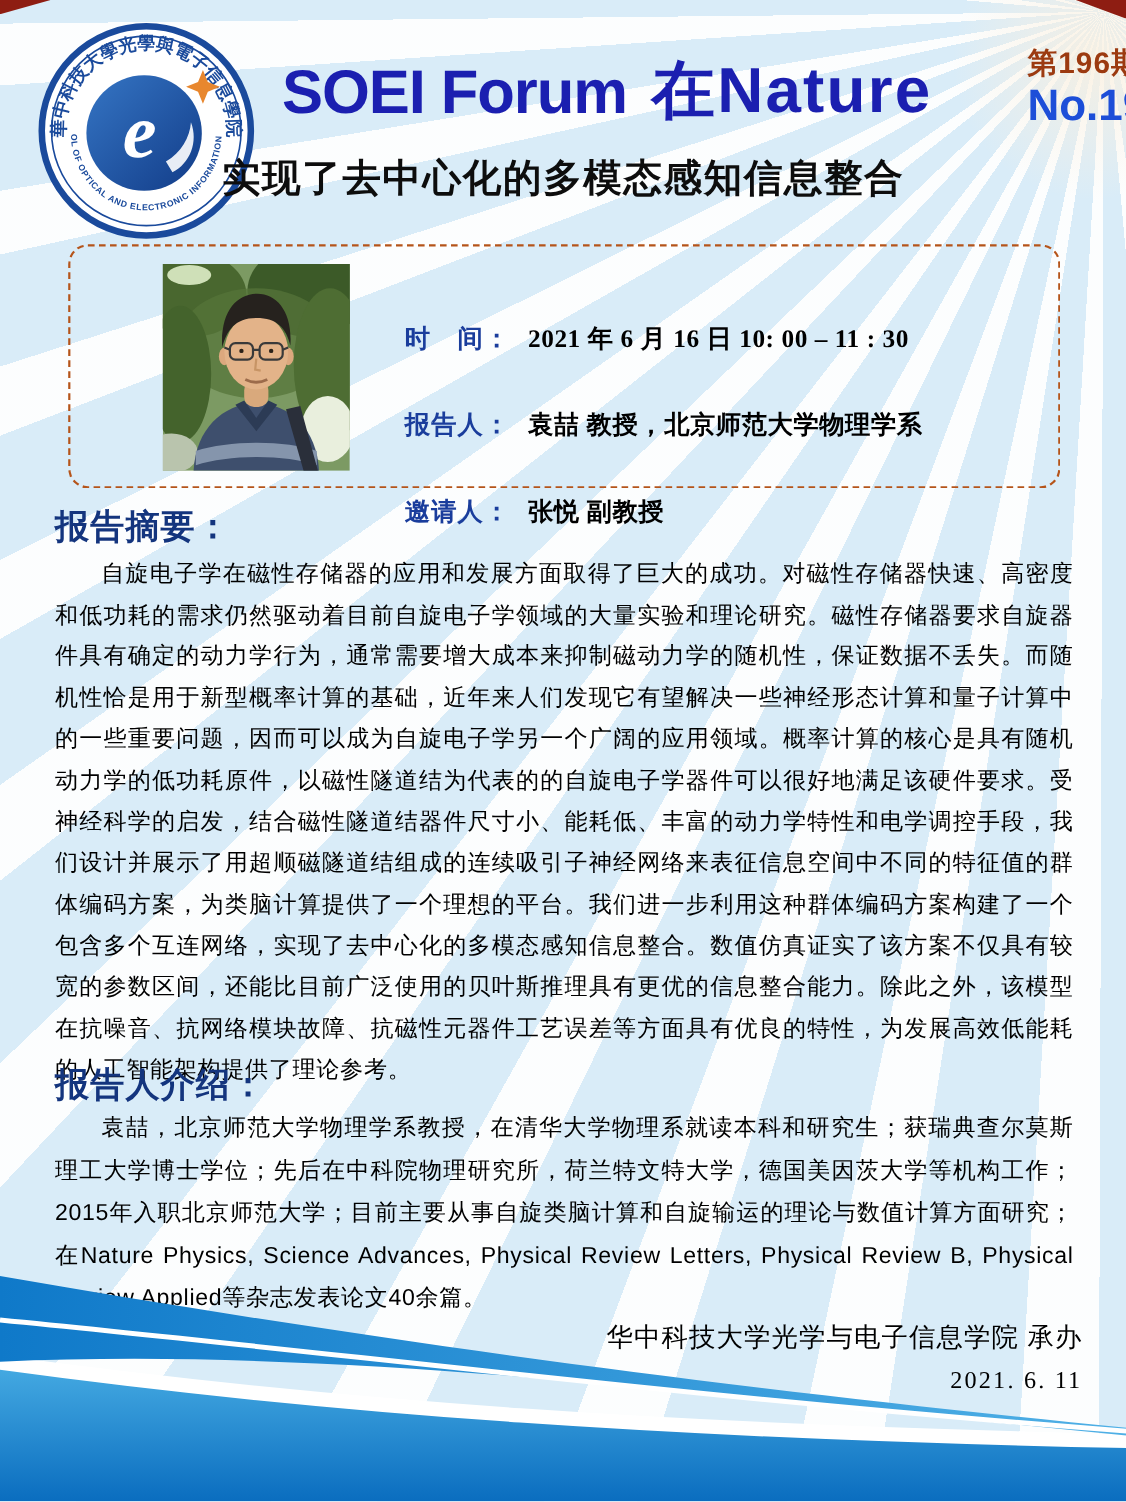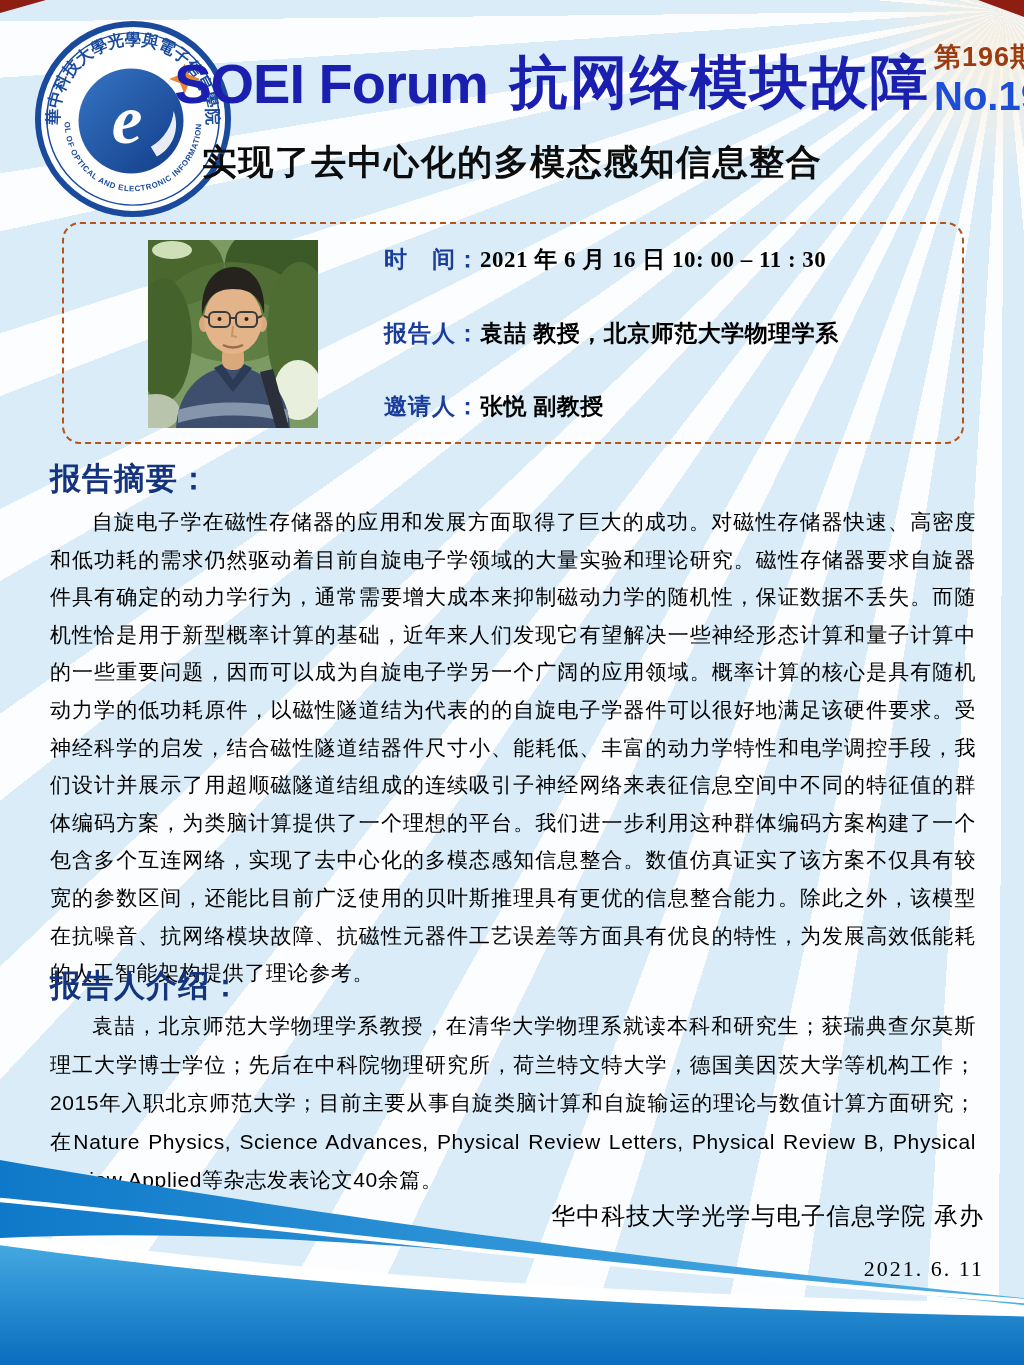--- a/index.html
+++ b/index.html
@@ -42,28 +42,29 @@
 
   .info-box{
     position:absolute;left:62px;top:222px;width:898px;height:218px;
     border:2px dashed #b5541a;border-radius:18px;
   }
   .photo{position:absolute;left:84px;top:16px;width:170px;height:188px;overflow:hidden;}
   .info-rows{
     position:absolute;left:304px;top:20px;right:26px;height:178px;
     display:flex;flex-direction:column;justify-content:space-between;
   }
-  .info-row{display:flex;align-items:baseline;text-align:right;}
+  .info-row{display:flex;align-items:baseline;}
   .info-label{
     color:#1a3d9c;font-weight:bold;font-size:23px;letter-spacing:1px;
     flex:0 0 112px;
   }
   .info-value{
     color:#000;font-weight:bold;font-size:23px;letter-spacing:.5px;
     font-family:"Liberation Serif","Liberation Sans",serif;
+    margin-top:48px;
   }
 
   .section-heading{
     position:absolute;left:50px;
     font-size:31px;font-weight:bold;color:#14357e;letter-spacing:1px;
   }
   #abstract-heading{top:458px;}
   #intro-heading{top:965px;}
 
   .body-text{
@@ -72,21 +73,21 @@
     color:#000;text-align:justify;text-indent:2em;
   }
   #abstract-body{top:503px;}
   #intro-body{top:1007px;line-height:38.5px;}
 
   .footer{
     position:absolute;right:40px;top:1200px;text-align:right;
     font-weight:normal;color:#000;
   }
   .footer-org{font-size:24px;letter-spacing:1px;}
-  .footer-date{font-size:22px;margin-top:24px;font-family:"Liberation Serif",serif;letter-spacing:2px;}
+  .footer-date{font-size:22px;margin-top:10px;font-family:"Liberation Serif",serif;letter-spacing:2px;}
 
   .waves{position:absolute;left:0;bottom:0;width:1024px;height:215px;display:block;}
 </style>
 </head>
 <body>
 
 <div class="poster">
   <div class="rays"></div>
   <div class="rays-glow"></div>
   <div class="corner left"></div>
@@ -110,21 +111,21 @@
       <textPath href="#arcBottom" startOffset="50%" text-anchor="middle">SCHOOL OF OPTICAL AND ELECTRONIC INFORMATION HUST</textPath>
     </text>
     <circle cx="98" cy="102" r="53" fill="url(#discGrad)"></circle>
     <text x="94" y="124" font-size="70" font-weight="bold" font-style="italic" fill="#ffffff" text-anchor="middle" font-family="Liberation Serif, serif">e</text>
     <path d="M118,128 C132,120 140,106 141,92 C148,110 140,130 124,138 Z" fill="#ffffff" opacity="0.9"></path>
     <path d="M152,44 l4.5,11 11,4.5 -11,4.5 -4.5,11 -4.5,-11 -11,-4.5 11,-4.5 z" fill="#e8872e"></path>
   </svg>
 
   <div class="main-title">
     <span class="en">SOEI Forum</span>
-    <span class="cn">抗网络模块故障</span>
+    <span class="cn">在Nature</span>
   </div>
   <div class="issue">
     <div class="issue-cn">第196期</div>
     <div class="issue-en">No.196</div>
   </div>
 
   <div class="seminar-title">实现了去中心化的多模态感知信息整合</div>
 
   <div class="info-box">
     <svg class="photo" viewBox="0 0 170 188" preserveAspectRatio="none">

